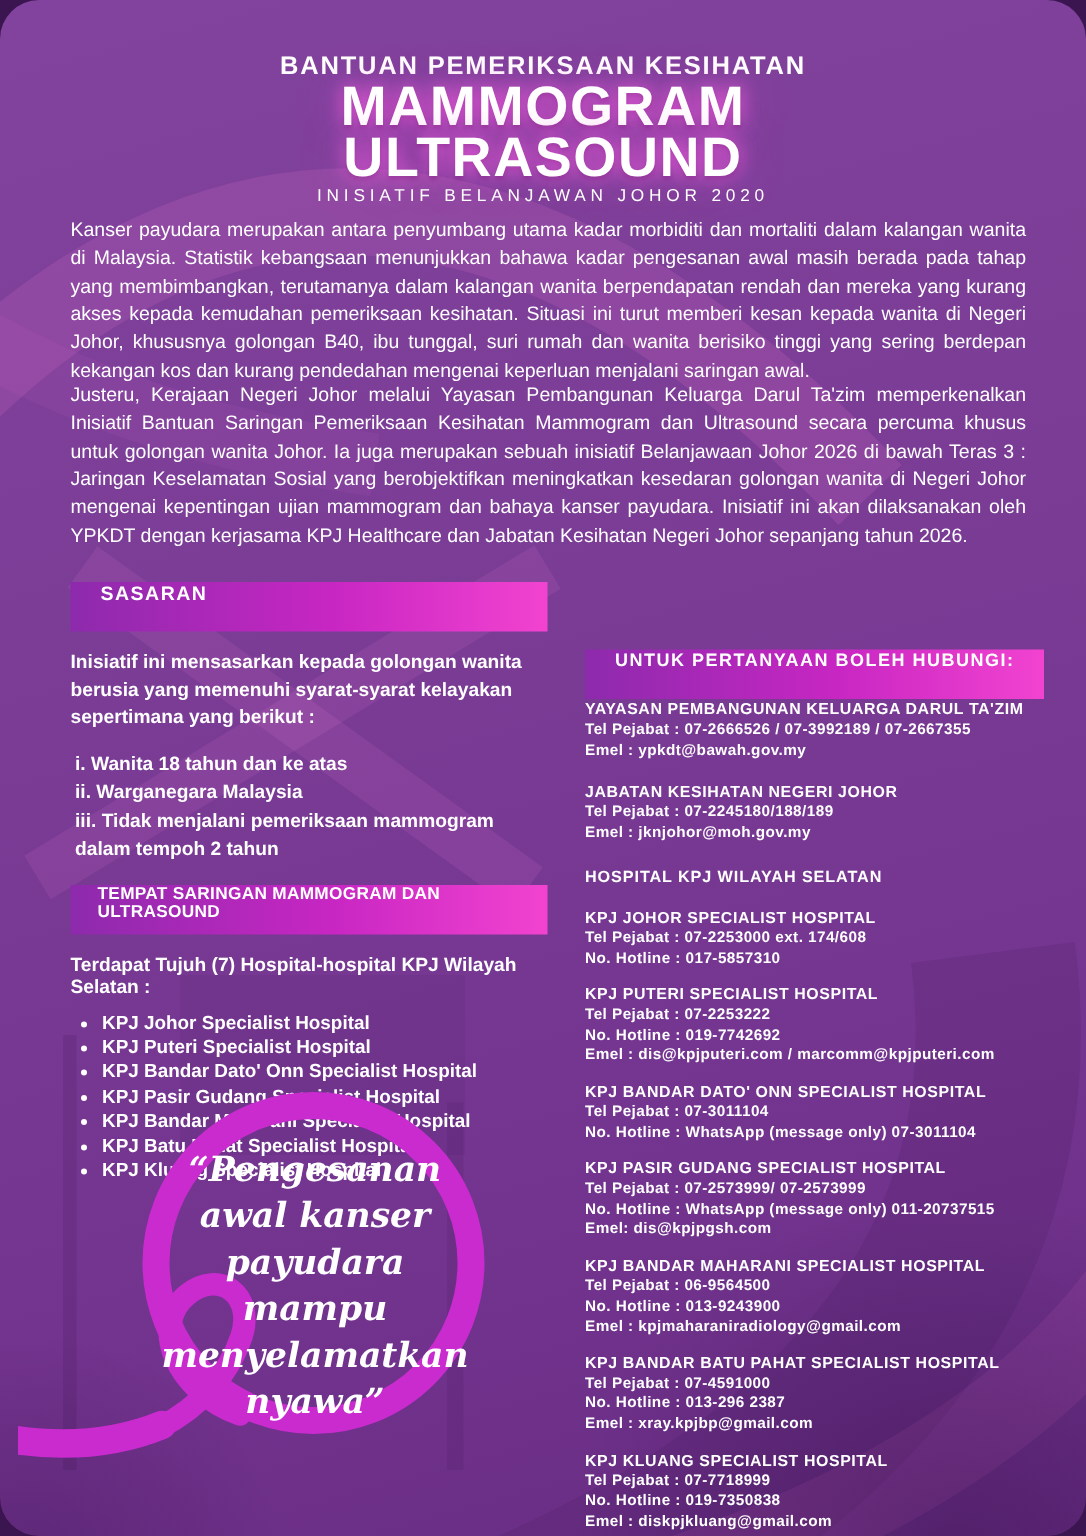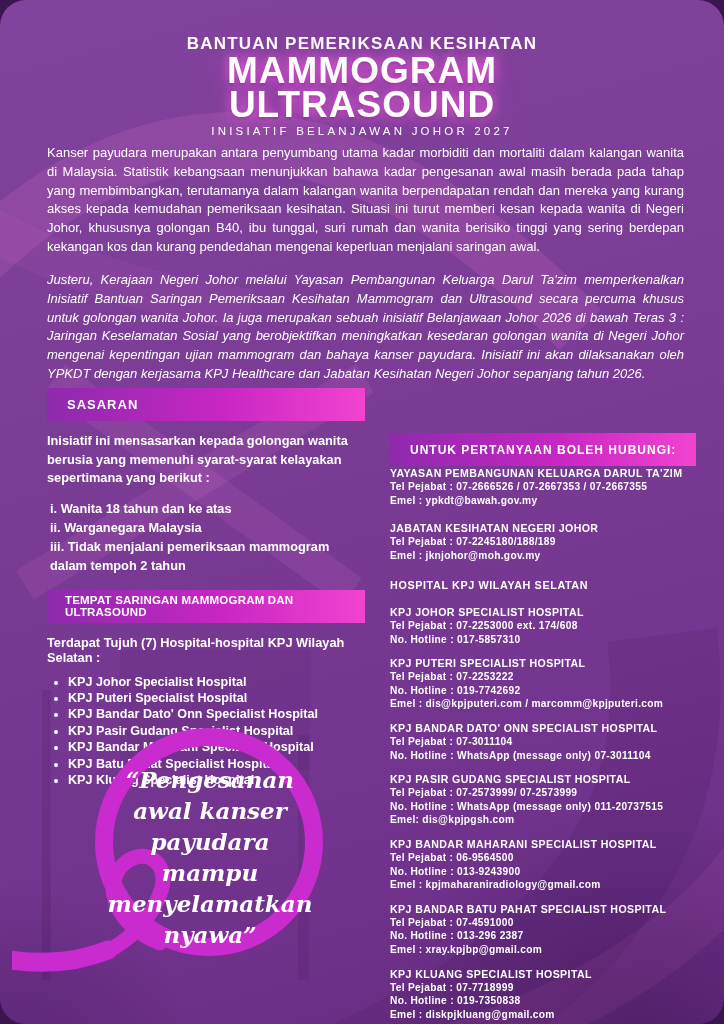--- a/index.html
+++ b/index.html
@@ -21,24 +21,24 @@
   .header{ position:absolute; left:0; top:34px; width:724px; text-align:center; }
   .kicker{ font-size:17px; font-weight:700; letter-spacing:1.2px; }
   .title{ font-size:37px; font-weight:800; letter-spacing:1px; line-height:34px;
     text-shadow:0 0 12px rgba(240,92,223,.95), 0 0 26px rgba(240,92,223,.55), 0 2px 3px rgba(60,0,70,.35); }
   .subtitle{ margin-top:3px; font-size:11.5px; font-weight:400; letter-spacing:3.2px; }
 
   
   .para{ position:absolute; left:47px; width:637px; font-size:13px; line-height:18.8px;
     text-align:justify; font-weight:400; }
   .para-1{ top:144px; }
-  .para-2{ top:271px;font-style:italic; }
+  .para-2{ top:254px; }
 
   
-  .banner{ height:33px; display:flex; align-items:center; padding-left:20px;
+  .banner{ height:33px; display:flex; align-items:flex-start; padding-left:20px;
     background:linear-gradient(90deg,#8d2aac 0%,#c826c3 55%,#f243d0 100%);
     font-weight:700; font-size:13px; letter-spacing:1px; }
   .banner.tempat{ font-size:11.5px; letter-spacing:.2px; padding-left:18px; margin-top:15px; }
   .banner.contact{ font-size:12px; letter-spacing:1px;margin-top:45px; }
 
   
   .col-left{ position:absolute; left:47px; top:388px; width:318px; }
   .sas-intro{ margin:11px 0 11px; font-size:12.8px; line-height:18.5px; font-weight:700; }
   .criteria{ font-size:12.8px; line-height:19px; font-weight:700; padding-left:3px; }
   .tempat-intro{ margin:12px 0 10px; font-size:12.8px; font-weight:700; }
@@ -76,21 +76,21 @@
     <rect x="42" y="690" width="9" height="290" fill="rgba(25,0,40,0.10)"></rect>
     <rect x="298" y="735" width="11" height="245" fill="rgba(25,0,40,0.08)"></rect>
     <rect x="120" y="650" width="190" height="120" fill="rgba(25,0,40,0.05)"></rect>
   </svg>
   <div class="vignette"></div>
 
   <div class="header">
     <div class="kicker">BANTUAN PEMERIKSAAN KESIHATAN</div>
     <div class="title">MAMMOGRAM</div>
     <div class="title">ULTRASOUND</div>
-    <div class="subtitle">INISIATIF BELANJAWAN JOHOR 2027</div>
+    <div class="subtitle">INISIATIF BELANJAWAN JOHOR 2020</div>
   </div>
 
   <p class="para para-1">Kanser payudara merupakan antara penyumbang utama kadar morbiditi dan mortaliti dalam kalangan wanita di Malaysia. Statistik kebangsaan menunjukkan bahawa kadar pengesanan awal masih berada pada tahap yang membimbangkan, terutamanya dalam kalangan wanita berpendapatan rendah dan mereka yang kurang akses kepada kemudahan pemeriksaan kesihatan. Situasi ini turut memberi kesan kepada wanita di Negeri Johor, khususnya golongan B40, ibu tunggal, suri rumah dan wanita berisiko tinggi yang sering berdepan kekangan kos dan kurang pendedahan mengenai keperluan menjalani saringan awal.</p>
   <p class="para para-2">Justeru, Kerajaan Negeri Johor melalui Yayasan Pembangunan Keluarga Darul Ta'zim memperkenalkan Inisiatif Bantuan Saringan Pemeriksaan Kesihatan Mammogram dan Ultrasound secara percuma khusus untuk golongan wanita Johor. Ia juga merupakan sebuah inisiatif Belanjawaan Johor 2026 di bawah Teras 3 : Jaringan Keselamatan Sosial yang berobjektifkan meningkatkan kesedaran golongan wanita di Negeri Johor mengenai kepentingan ujian mammogram dan bahaya kanser payudara. Inisiatif ini akan dilaksanakan oleh YPKDT dengan kerjasama KPJ Healthcare dan Jabatan Kesihatan Negeri Johor sepanjang tahun 2026.</p>
 
   <div class="col-left">
     <div class="banner">
       <span>SASARAN</span>
     </div>
     <p class="sas-intro">Inisiatif ini mensasarkan kepada golongan wanita berusia yang memenuhi syarat-syarat kelayakan sepertimana yang berikut :</p>
@@ -130,21 +130,21 @@
     </div>
   </div>
 
   <div class="col-right">
     <div class="banner contact">
       <span>UNTUK PERTANYAAN BOLEH HUBUNGI:</span>
     </div>
 
     <div class="contact-block first">
       <div class="c-name">YAYASAN PEMBANGUNAN KELUARGA DARUL TA'ZIM</div>
-      <div class="c-line">Tel Pejabat : 07-2666526 / 07-2667353 / 07-2667355</div>
+      <div class="c-line">Tel Pejabat : 07-2666526 / 07-3992189 / 07-2667355</div>
       <div class="c-line">Emel : ypkdt@bawah.gov.my</div>
     </div>
     <div class="contact-block">
       <div class="c-name">JABATAN KESIHATAN NEGERI JOHOR</div>
       <div class="c-line">Tel Pejabat : 07-2245180/188/189</div>
       <div class="c-line">Emel : jknjohor@moh.gov.my</div>
     </div>
 
     <div class="kpj-heading">HOSPITAL KPJ WILAYAH SELATAN</div>
 

